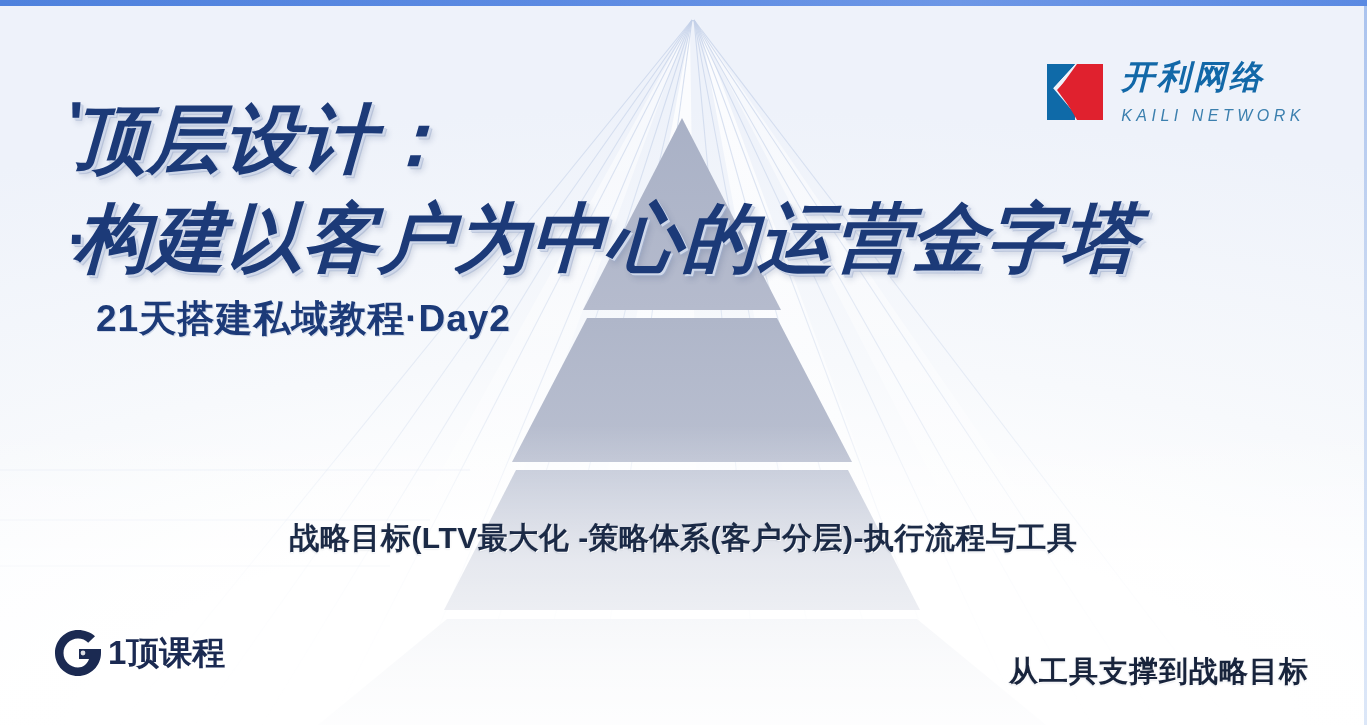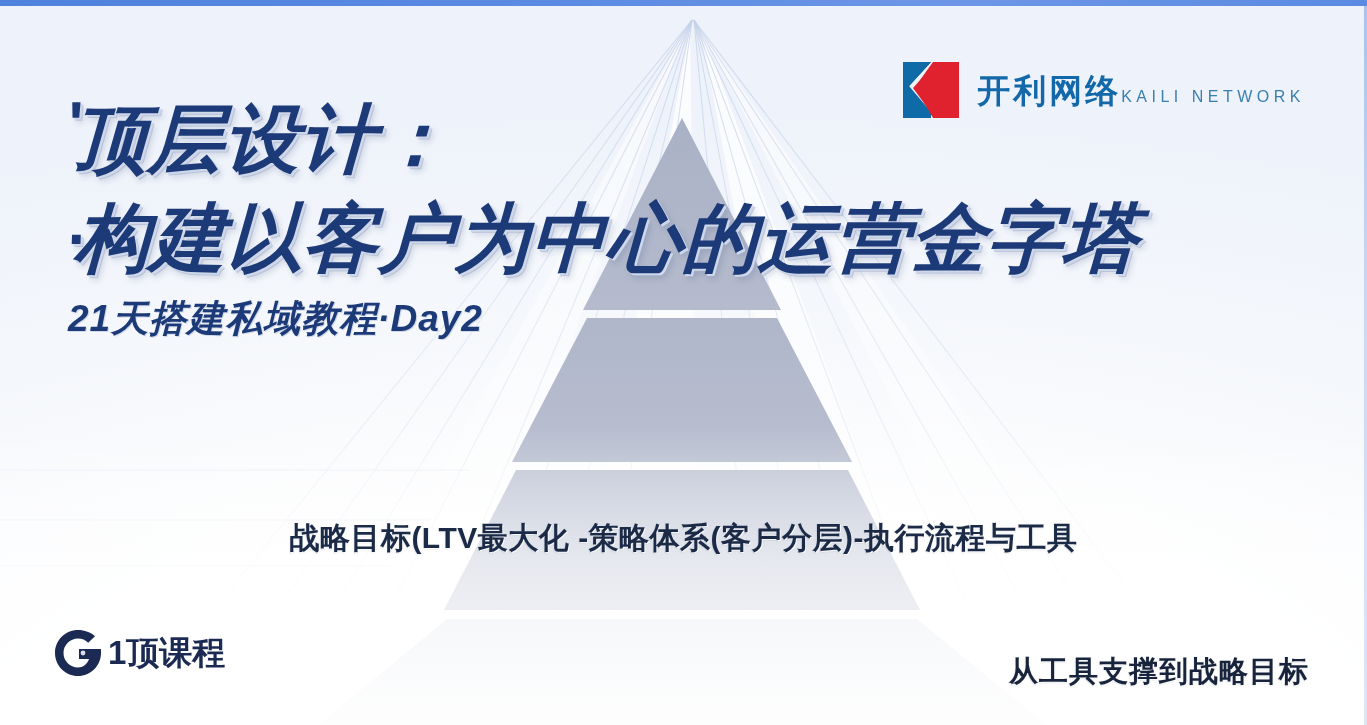--- a/index.html
+++ b/index.html
@@ -69,25 +69,25 @@
     font-style:normal;
     font-size:62px;
     vertical-align:20px;
     margin-right:-4px;
     letter-spacing:-6px;
   }
   #subtitle{
     margin-top:14px;
     font-size:37px;
     font-weight:800;
-    font-style:italic;
     letter-spacing:1px;
     color:#1c3a78;
     white-space:nowrap;
     text-shadow:1px 1px 0 rgba(175,190,215,.5);
+    margin-left:28px;
   }
 
   
   #center-band{
     position:absolute; left:0; top:518px; width:1367px;
     text-align:center; z-index:22;
   }
   #center-band .band-text{
     display:inline-block;
     font-size:30px;
@@ -105,21 +105,21 @@
     color:#18243c; white-space:nowrap;
     text-shadow:1px 1px 0 rgba(255,255,255,.8), 0 1px 2px rgba(30,45,80,.2);
   }
 
   
   #brand{
     position:absolute; right:62px; top:60px; z-index:30;
     display:flex; align-items:center; gap:16px;
   }
   #brand-mark{ width:60px; height:60px; flex:0 0 auto; }
-  #brand-text{ display:flex; flex-direction:row; line-height:1; }
+  #brand-text{ display:flex; flex-direction:column; line-height:1;font-style:italic; }
   #brand-cn{
     font-size:33px; font-weight:800; color:#1268a8; letter-spacing:3px;
     white-space:nowrap;
   }
   #brand-en{
     margin-top:15px;
     font-size:16px; font-weight:500; color:#3b7fae; letter-spacing:4.5px;
     white-space:nowrap;
   }
 

